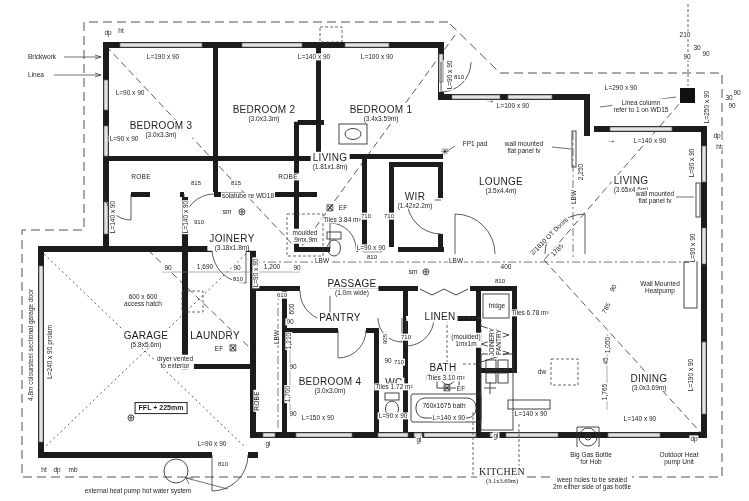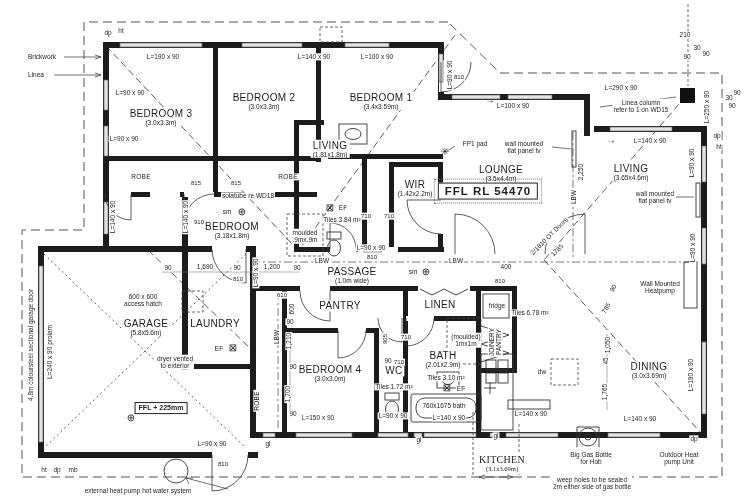--- a/index.html
+++ b/index.html
@@ -2,21 +2,21 @@
 <html><head>
 <meta charset="utf-8">
 <style>
   html,body{margin:0;padding:0;background:#fff;}
   #plan{position:relative;width:749px;height:501px;background:#ffffff;overflow:hidden;
         font-family:"Liberation Sans",sans-serif;}
   #plan svg{position:absolute;left:0;top:0;}
   #labels{position:absolute;left:0;top:0;width:100%;height:100%;}
   .lbl{position:absolute;color:#1d1d1d;font-size:7px;line-height:1.12;text-align:center;
        white-space:pre-line;background:#fff;padding:0 1px;transform:translate(-50%,-50%);}
-  .room{background:transparent;padding:0;}
+  .room{background:transparent;padding:0;margin-top:12px;}
   .room .nm{display:block;font-size:10px;letter-spacing:.3px;background:#fff;padding:0 2px;}
   .room .sz{display:block;font-size:6.5px;background:#fff;padding:0 2px;}
   .rm2{font-size:9px;letter-spacing:.3px;}
   .win{font-size:6.5px;}
   .door{font-size:6px;}
   .dim{font-size:6.5px;}
   .note{font-size:6.5px;}
   .sym{background:transparent;font-size:10px;padding:0;}
   .boxed{border:1px solid #222;font-weight:bold;font-size:7px;padding:1px 3px;}
   .cloud{border:1.3px solid #222;font-size:11.5px;font-weight:bold;padding:1px 6px;
@@ -211,21 +211,21 @@
     </g>
   </svg>
   <div id="labels">
       <div class="lbl room" style="left: 161px; top: 117px; transform: translate(-50%, -50%) rotate(0deg);"><span class="nm">BEDROOM 3</span><span class="sz">(3.0x3.3m)</span></div>
       <div class="lbl room" style="left: 264px; top: 101px; transform: translate(-50%, -50%) rotate(0deg);"><span class="nm">BEDROOM 2</span><span class="sz">(3.0x3.3m)</span></div>
       <div class="lbl room" style="left: 381px; top: 101px; transform: translate(-50%, -50%) rotate(0deg);"><span class="nm">BEDROOM 1</span><span class="sz">(3.4x3.59m)</span></div>
       <div class="lbl room" style="left: 330px; top: 149px; transform: translate(-50%, -50%) rotate(0deg);"><span class="nm">LIVING</span><span class="sz">(1.81x1.8m)</span></div>
       <div class="lbl room" style="left: 415px; top: 188px; transform: translate(-50%, -50%) rotate(0deg); text-align: center;"><span class="nm">WIR</span><span class="sz">(1.42x2.2m)</span></div>
       <div class="lbl room" style="left: 501px; top: 173px; transform: translate(-50%, -50%) rotate(0deg);"><span class="nm">LOUNGE</span><span class="sz">(3.5x4.4m)</span></div>
       <div class="lbl room" style="left: 631px; top: 172px; transform: translate(-50%, -50%) rotate(0deg);"><span class="nm">LIVING</span><span class="sz">(3.65x4.6m)</span></div>
-      <div class="lbl room" style="left: 232px; top: 230px; transform: translate(-50%, -50%) rotate(0deg);"><span class="nm">BEDROOM</span><span class="sz">(3.18x1.8m)</span></div>
+      <div class="lbl room" style="left: 232px; top: 230px; transform: translate(-50%, -50%) rotate(0deg);"><span class="nm">JOINERY</span><span class="sz">(3.18x1.8m)</span></div>
       <div class="lbl room" style="left: 352px; top: 275px; transform: translate(-50%, -50%) rotate(0deg);"><span class="nm">PASSAGE</span><span class="sz">(1.0m wide)</span></div>
       <div class="lbl room" style="left: 340px; top: 306px; transform: translate(-50%, -50%) rotate(0deg);"><span class="nm">PANTRY</span></div>
       <div class="lbl room" style="left: 440px; top: 305px; transform: translate(-50%, -50%) rotate(0deg);"><span class="nm">LINEN</span></div>
       <div class="lbl room" style="left: 146px; top: 327px; transform: translate(-50%, -50%) rotate(0deg);"><span class="nm">GARAGE</span><span class="sz">(5.8x5.6m)</span></div>
       <div class="lbl room" style="left: 215px; top: 324px; transform: translate(-50%, -50%) rotate(0deg);"><span class="nm">LAUNDRY</span></div>
       <div class="lbl room" style="left: 330px; top: 373px; transform: translate(-50%, -50%) rotate(0deg);"><span class="nm">BEDROOM 4</span><span class="sz">(3.0x3.0m)</span></div>
       <div class="lbl room" style="left: 394px; top: 371px; transform: translate(-50%, -50%) rotate(0deg);"><span class="nm">WC</span></div>
       <div class="lbl room" style="left: 443px; top: 359px; transform: translate(-50%, -50%) rotate(0deg);"><span class="nm">BATH</span><span class="sz">(2.01x2.9m)</span></div>
       <div class="lbl room" style="left: 502px; top: 463px; transform: translate(-50%, -50%) rotate(0deg); font-family: Liberation Serif, serif;"><span class="nm">KITCHEN</span><span class="sz">(3.1x3.69m)</span></div>
       <div class="lbl room" style="left: 649px; top: 370px; transform: translate(-50%, -50%) rotate(0deg);"><span class="nm">DINING</span><span class="sz">(3.0x3.69m)</span></div>
@@ -349,21 +349,20 @@
       <div class="lbl note" style="left: 419px; top: 440px; transform: translate(-50%, -50%) rotate(0deg);">gl</div>
       <div class="lbl note" style="left: 496px; top: 436px; transform: translate(-50%, -50%) rotate(0deg);">gl</div>
       <div class="lbl note" style="left: 394px; top: 387px; transform: translate(-50%, -50%) rotate(0deg);">Tiles 1.72 m²</div>
       <div class="lbl note" style="left: 322px; top: 261px; transform: translate(-50%, -50%) rotate(0deg);">LBW</div>
       <div class="lbl note" style="left: 456px; top: 261px; transform: translate(-50%, -50%) rotate(0deg);">LBW</div>
       <div class="lbl note" style="left: 574px; top: 197px; transform: translate(-50%, -50%) rotate(-90deg);">LBW</div>
       <div class="lbl note" style="left: 277px; top: 337px; transform: translate(-50%, -50%) rotate(-90deg);">LBW</div>
       <div class="lbl note rm2" style="left: 141px; top: 177px; transform: translate(-50%, -50%) rotate(0deg);">ROBE</div>
       <div class="lbl note rm2" style="left: 288px; top: 177px; transform: translate(-50%, -50%) rotate(0deg);">ROBE</div>
       <div class="lbl note rm2" style="left: 257px; top: 401px; transform: translate(-50%, -50%) rotate(-90deg);">ROBE</div>
-      <div class="lbl note cloud" style="left: 488px; top: 191px; transform: translate(-50%, -50%) rotate(0deg);">FFL RL  54470</div>
       <div class="lbl sym" style="left: 426px; top: 272px; transform: translate(-50%, -50%) rotate(0deg);">⊕</div>
       <div class="lbl sym" style="left: 242px; top: 212px; transform: translate(-50%, -50%) rotate(0deg);">⊕</div>
       <div class="lbl sym" style="left: 131px; top: 418px; transform: translate(-50%, -50%) rotate(0deg);">⊕</div>
       <div class="lbl sym" style="left: 330px; top: 208px; transform: translate(-50%, -50%) rotate(0deg);">⊠</div>
       <div class="lbl sym" style="left: 233px; top: 348px; transform: translate(-50%, -50%) rotate(0deg);">⊠</div>
       <div class="lbl sym" style="left: 447px; top: 388px; transform: translate(-50%, -50%) rotate(0deg);">⊠</div>
       <div class="lbl sym" style="left: 445px; top: 152px; transform: translate(-50%, -50%) rotate(0deg);">✳</div>
       <div class="lbl sym" style="left: 611px; top: 140px; transform: translate(-50%, -50%) rotate(0deg);">→</div>
       <div class="lbl sym" style="left: 490px; top: 100px; transform: translate(-50%, -50%) rotate(0deg);">→</div>
     </div>

